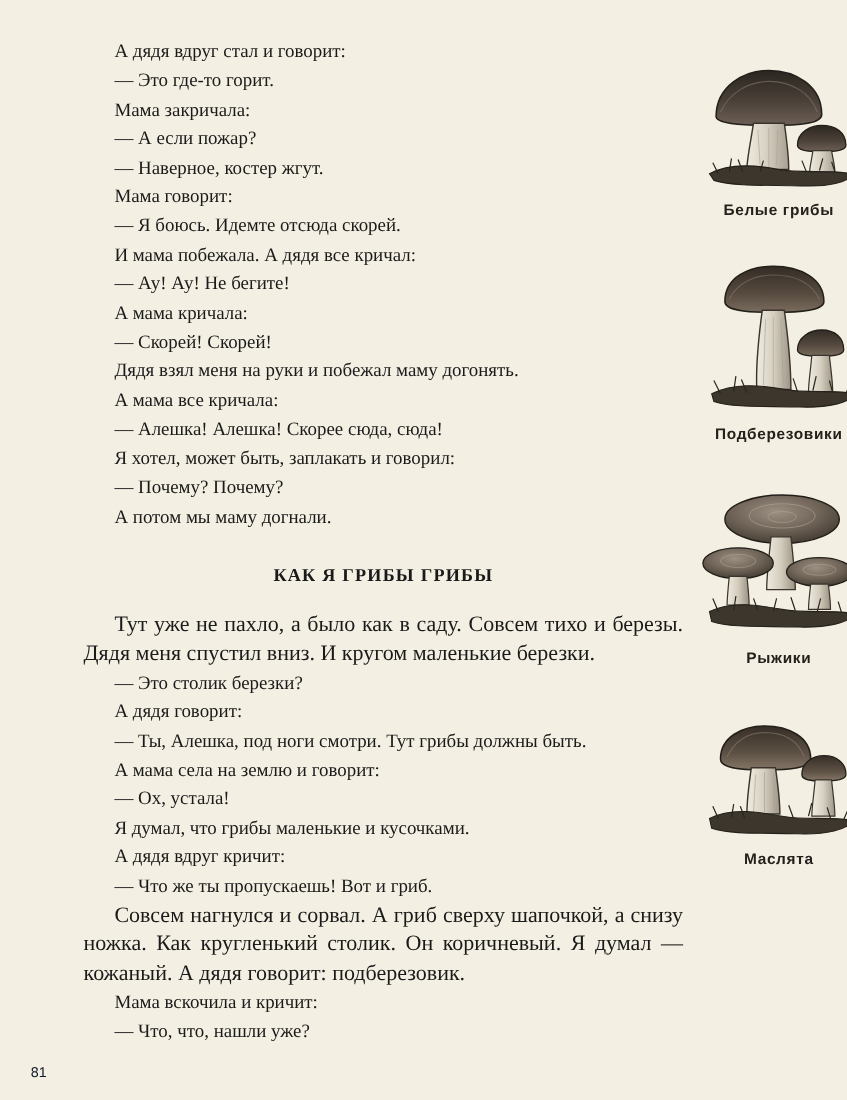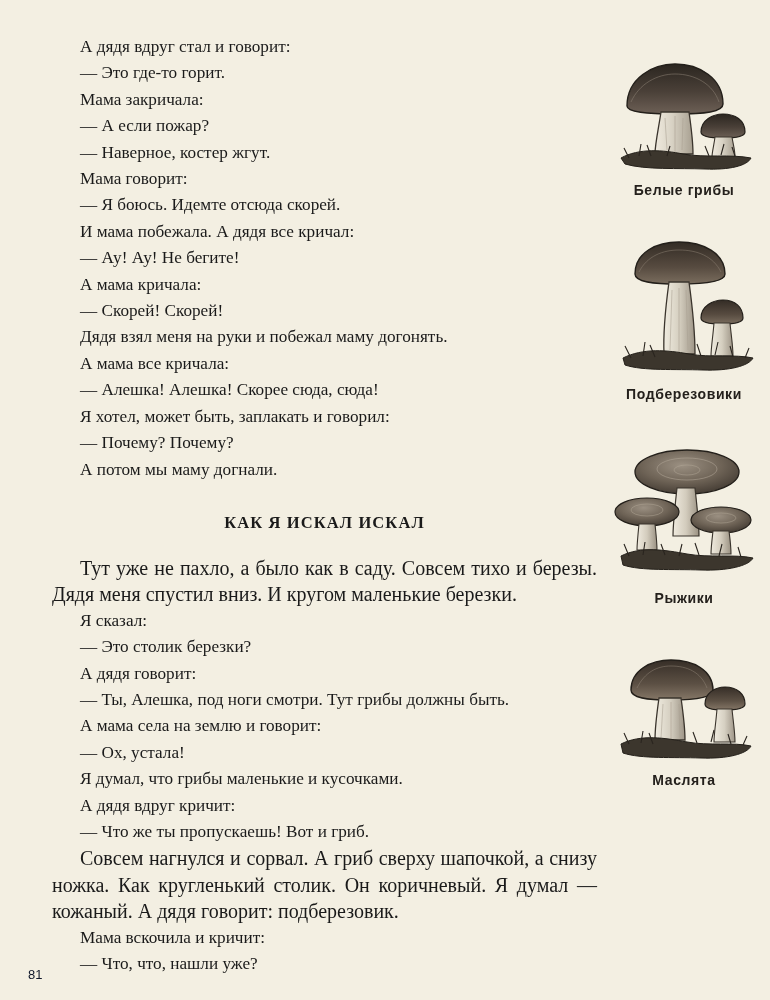--- a/index.html
+++ b/index.html
@@ -13,21 +13,21 @@
     font-family: "Liberation Serif", serif;
     color: #1a1a1a;
     overflow: hidden;
     position: relative;
   }
   .page {
     position: relative;
     width: 770px;
     height: 1000px;
     box-sizing: border-box;
-    padding: 34px 30px 20px 52px;
+    padding: 34px 30px 20px 76px;
   }
   .columns {
     display: flex;
     flex-direction: row;
     align-items: flex-start;
   }
   .textcol {
     width: 545px;
     flex: 0 0 545px;
   }
@@ -109,25 +109,24 @@
         <p class="line">А мама кричала:</p>
         <p class="line">— Скорей! Скорей!</p>
         <p class="line">Дядя взял меня на руки и побежал маму догонять.</p>
         <p class="line">А мама все кричала:</p>
         <p class="line">— Алешка! Алешка! Скорее сюда, сюда!</p>
         <p class="line">Я хотел, может быть, заплакать и говорил:</p>
         <p class="line">— Почему? Почему?</p>
         <p class="line">А потом мы маму догнали.</p>
       </div>
 
-      <h2 class="story-title">КАК Я ИСКАЛ ИСКАЛ</h2>
+      <h2 class="story-title">КАК Я ГРИБЫ ГРИБЫ</h2>
 
       <div>
         <p class="flow">Тут уже не пахло, а было как в саду. Совсем тихо и березы. Дядя меня спустил вниз. И кругом маленькие березки.</p>
-        <p class="line">Я сказал:</p>
         <p class="line">— Это столик березки?</p>
         <p class="line">А дядя говорит:</p>
         <p class="line">— Ты, Алешка, под ноги смотри. Тут грибы должны быть.</p>
         <p class="line">А мама села на землю и говорит:</p>
         <p class="line">— Ох, устала!</p>
         <p class="line">Я думал, что грибы маленькие и кусочками.</p>
         <p class="line">А дядя вдруг кричит:</p>
         <p class="line">— Что же ты пропускаешь! Вот и гриб.</p>
         <p class="flow">Совсем нагнулся и сорвал. А гриб сверху шапочкой, а снизу ножка. Как кругленький столик. Он коричневый. Я думал — кожаный. А дядя говорит: подберезовик.</p>
         <p class="line">Мама вскочила и кричит:</p>

